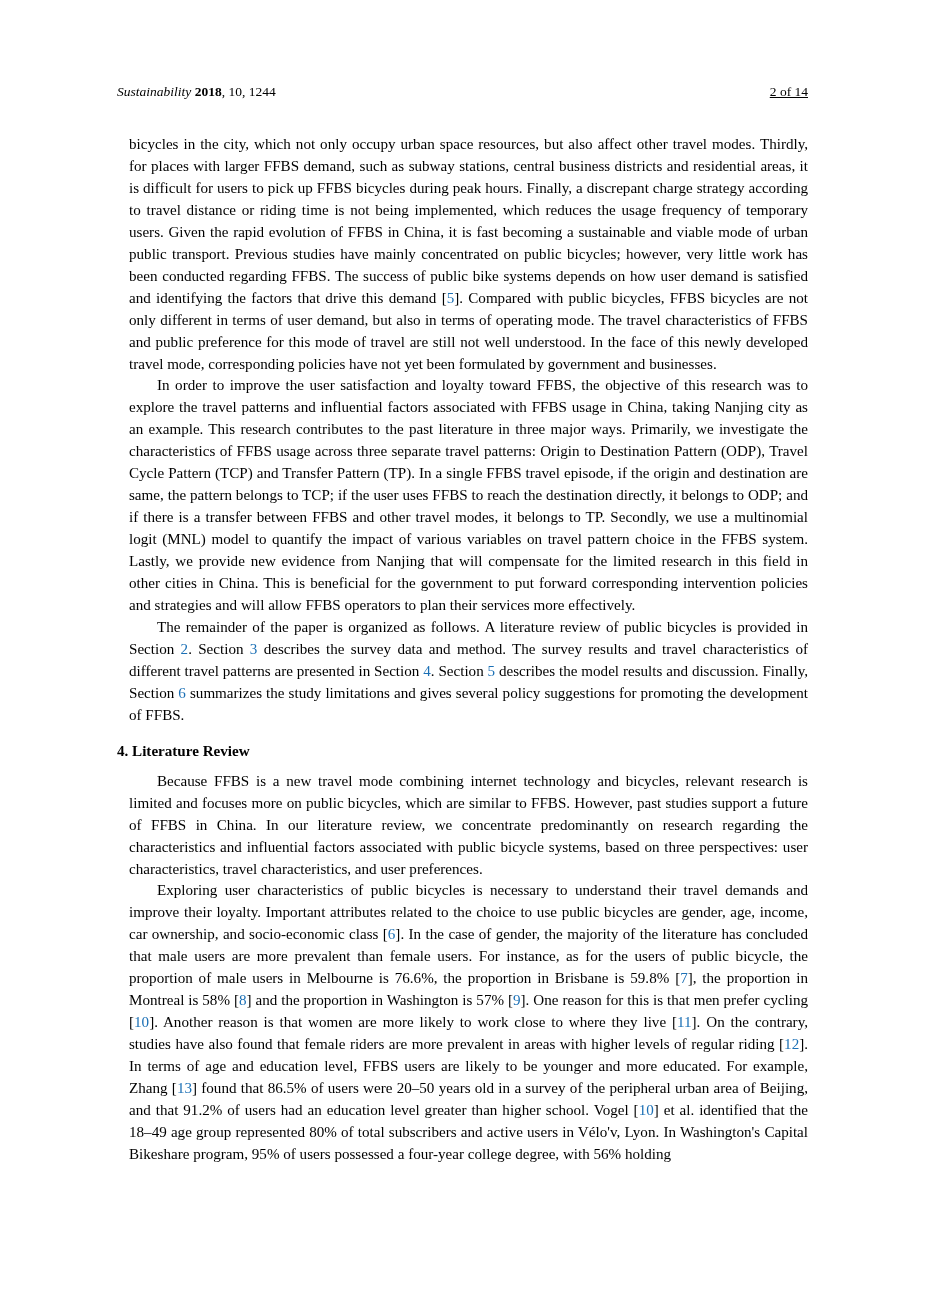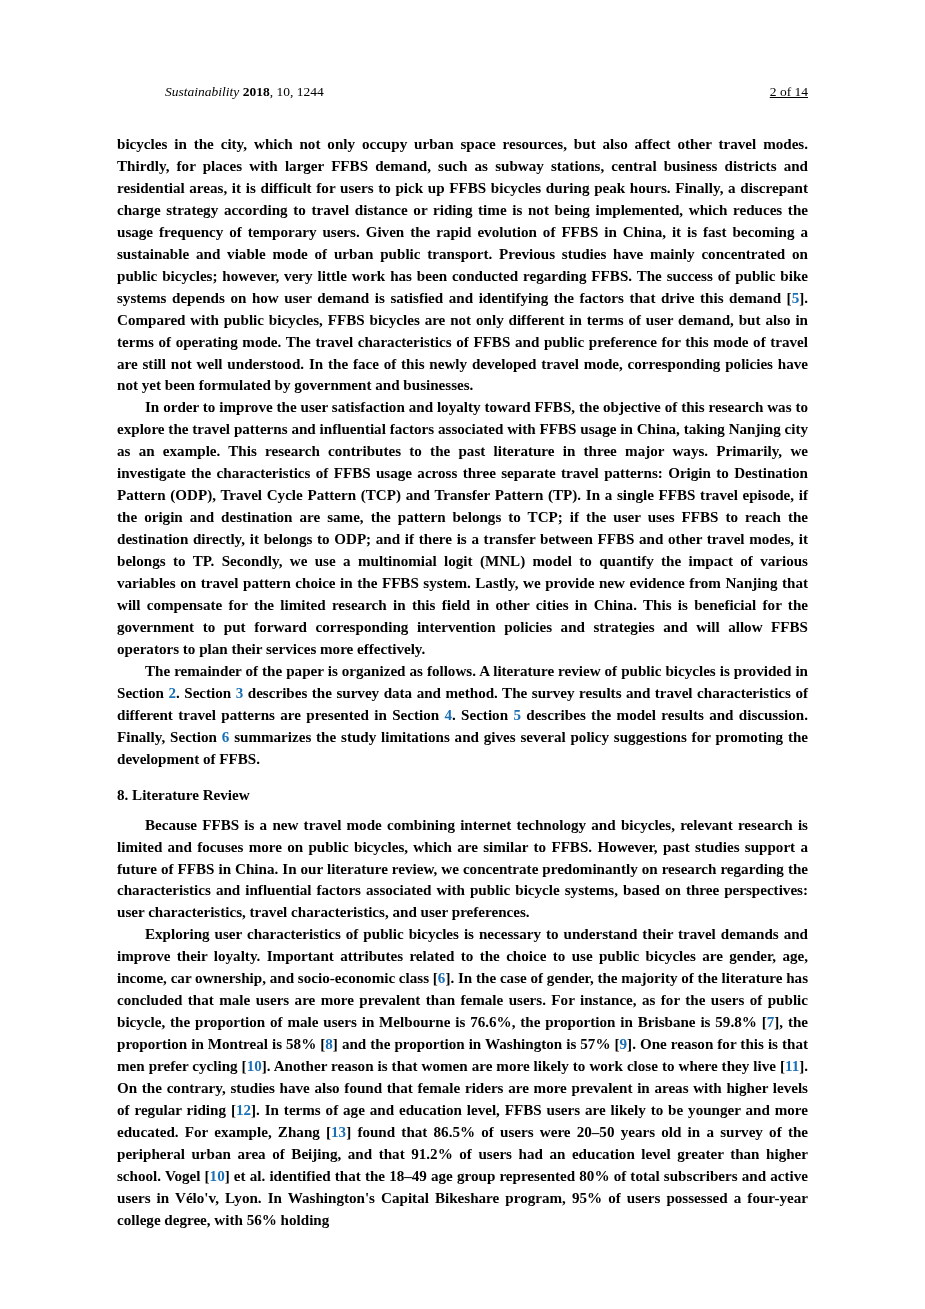--- a/index.html
+++ b/index.html
@@ -23,21 +23,20 @@
   }
   .header {
     position: absolute;
     top: 84px;
     left: 117px;
     right: 117px;
     display: flex;
     justify-content: space-between;
     align-items: flex-start;
     font-size: 13.5px;
-    margin-left: 48px;
   }
   .header-left {
     font-family: "Liberation Serif", serif;
   }
   .header-left .journal {
     font-style: italic;
   }
   .header-left .year {
     font-weight: bold;
   }
@@ -48,25 +47,24 @@
   .content {
     position: absolute;
     top: 134px;
     left: 117px;
     width: 691px;
     font-size: 15.1px;
     line-height: 1.455;
     text-align: justify;
   }
   p {
-    margin: 0 0 0 0;
+    margin: 0 0 0 12px;
     text-align: justify;
     text-justify: inter-word;
     hyphens: none;
-    font-weight: bold;
   }
   p.indent {
     text-indent: 28px;
   }
   p + p {
     margin-top: 0;
   }
   .section-head {
     font-weight: bold;
     font-size: 15.1px;
@@ -93,20 +91,20 @@
   </div>
 
   <div class="content">
 
     <p><span>bicycles in the city, which not only occupy urban space resources, but also affect other travel modes. Thirdly, for places with larger FFBS demand, such as subway stations, central business districts and residential areas, it is difficult for users to pick up FFBS bicycles during peak hours. Finally, a discrepant charge strategy according to travel distance or riding time is not being implemented, which reduces the usage frequency of temporary users. Given the rapid evolution of FFBS in China, it is fast becoming a sustainable and viable mode of urban public transport. Previous studies have mainly concentrated on public bicycles; however, very little work has been conducted regarding FFBS. The success of public bike systems depends on how user demand is satisfied and identifying the factors that drive this demand [</span><span class="ref">5</span><span>]. Compared with public bicycles, FFBS bicycles are not only different in terms of user demand, but also in terms of operating mode. The travel characteristics of FFBS and public preference for this mode of travel are still not well understood. In the face of this newly developed travel mode, corresponding policies have not yet been formulated by government and businesses.</span></p>
 
     <p class="indent">In order to improve the user satisfaction and loyalty toward FFBS, the objective of this research was to explore the travel patterns and influential factors associated with FFBS usage in China, taking Nanjing city as an example. This research contributes to the past literature in three major ways. Primarily, we investigate the characteristics of FFBS usage across three separate travel patterns: Origin to Destination Pattern (ODP), Travel Cycle Pattern (TCP) and Transfer Pattern (TP). In a single FFBS travel episode, if the origin and destination are same, the pattern belongs to TCP; if the user uses FFBS to reach the destination directly, it belongs to ODP; and if there is a transfer between FFBS and other travel modes, it belongs to TP. Secondly, we use a multinomial logit (MNL) model to quantify the impact of various variables on travel pattern choice in the FFBS system. Lastly, we provide new evidence from Nanjing that will compensate for the limited research in this field in other cities in China. This is beneficial for the government to put forward corresponding intervention policies and strategies and will allow FFBS operators to plan their services more effectively.</p>
 
     <p class="indent"><span>The remainder of the paper is organized as follows. A literature review of public bicycles is provided in Section </span><span class="sec-ref">2</span><span>. Section </span><span class="sec-ref">3</span><span> describes the survey data and method. The survey results and travel characteristics of different travel patterns are presented in Section </span><span class="sec-ref">4</span><span>. Section </span><span class="sec-ref">5</span><span> describes the model results and discussion. Finally, Section </span><span class="sec-ref">6</span><span> summarizes the study limitations and gives several policy suggestions for promoting the development of FFBS.</span></p>
 
-    <div class="section-head">8. Literature Review</div>
+    <div class="section-head">4. Literature Review</div>
 
     <p class="indent">Because FFBS is a new travel mode combining internet technology and bicycles, relevant research is limited and focuses more on public bicycles, which are similar to FFBS. However, past studies support a future of FFBS in China. In our literature review, we concentrate predominantly on research regarding the characteristics and influential factors associated with public bicycle systems, based on three perspectives: user characteristics, travel characteristics, and user preferences.</p>
 
     <p class="indent"><span>Exploring user characteristics of public bicycles is necessary to understand their travel demands and improve their loyalty. Important attributes related to the choice to use public bicycles are gender, age, income, car ownership, and socio-economic class [</span><span class="ref">6</span><span>]. In the case of gender, the majority of the literature has concluded that male users are more prevalent than female users. For instance, as for the users of public bicycle, the proportion of male users in Melbourne is 76.6%, the proportion in Brisbane is 59.8% [</span><span class="ref">7</span><span>], the proportion in Montreal is 58% [</span><span class="ref">8</span><span>] and the proportion in Washington is 57% [</span><span class="ref">9</span><span>]. One reason for this is that men prefer cycling [</span><span class="ref">10</span><span>]. Another reason is that women are more likely to work close to where they live [</span><span class="ref">11</span><span>]. On the contrary, studies have also found that female riders are more prevalent in areas with higher levels of regular riding [</span><span class="ref">12</span><span>]. In terms of age and education level, FFBS users are likely to be younger and more educated. For example, Zhang [</span><span class="ref">13</span><span>] found that 86.5% of users were 20–50 years old in a survey of the peripheral urban area of Beijing, and that 91.2% of users had an education level greater than higher school. Vogel [</span><span class="ref">10</span><span>] et al. identified that the 18–49 age group represented 80% of total subscribers and active users in Vélo'v, Lyon. In Washington's Capital Bikeshare program, 95% of users possessed a four-year college degree, with 56% holding</span></p>
 
   </div>
 </div>
 
 </body></html>

